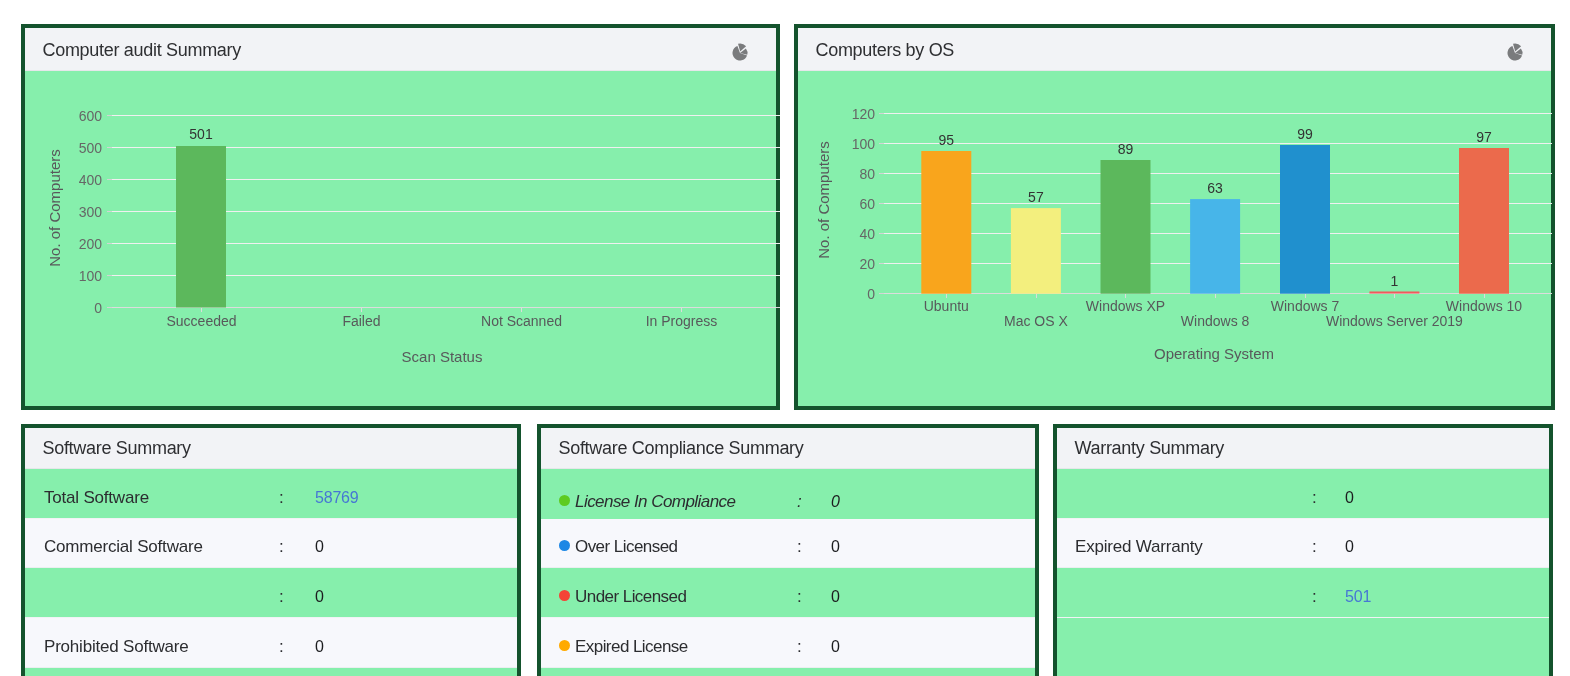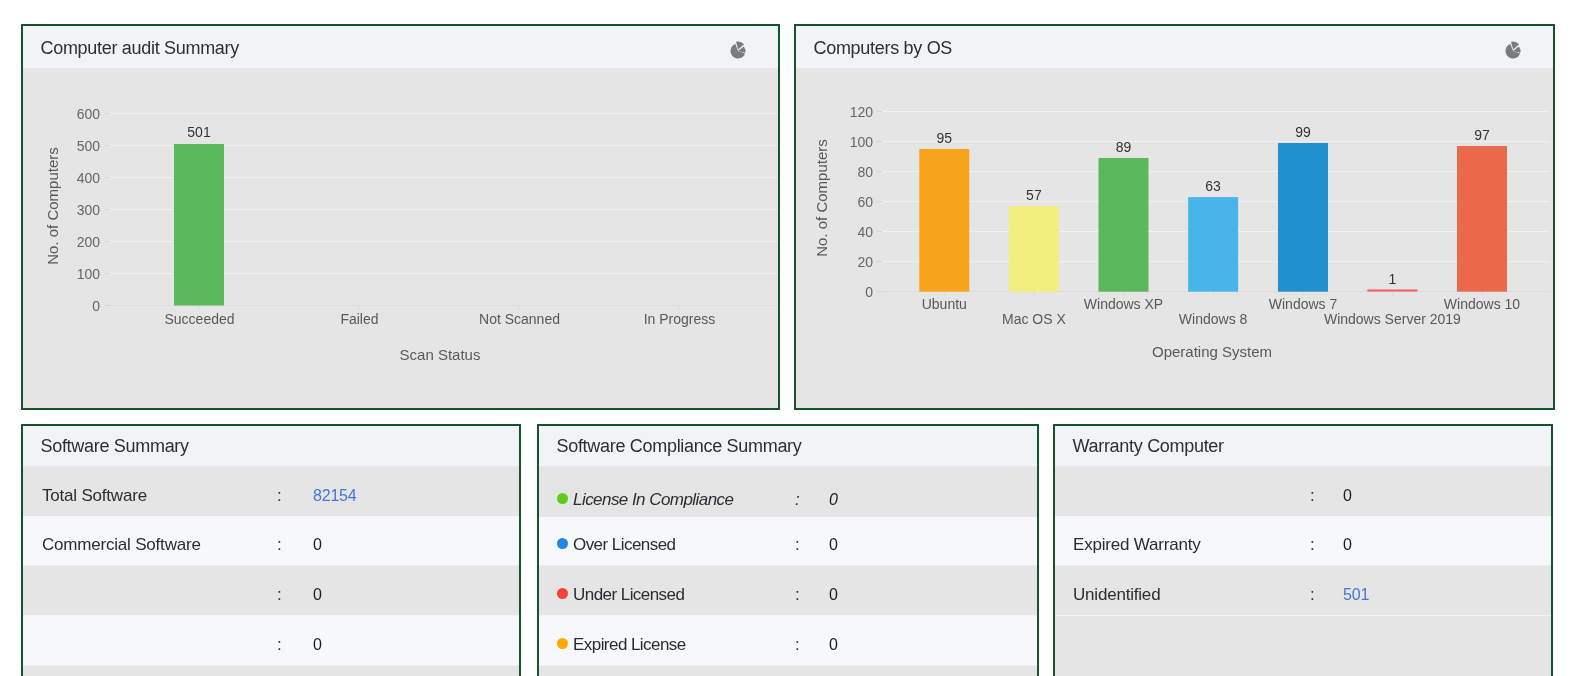--- a/index.html
+++ b/index.html
@@ -1,18 +1,18 @@
 <!DOCTYPE html>
 <html><head>
 <meta charset="utf-8">
 <style>
   * { margin:0; padding:0; box-sizing:border-box; }
   html,body { width:1570px; height:676px; background:#ffffff; overflow:hidden;
     font-family:"Liberation Sans", sans-serif; }
-  .card { position:absolute; background:#e5e5e5; border:2px solid #14532d; }
+  .card { position:absolute; background:#86efac; border:4px solid #14532d; }
   .chead { height:43px; background:#f2f3f6; border-bottom:1px solid #e6e7ea;
     position:relative; }
   .chead .t { position:absolute; left:17.5px; top:0; line-height:44px;
     font-size:18px; color:#2e2f32; letter-spacing:-0.3px; }
   .chead svg.pie { position:absolute; top:14.5px; }
   .row { position:absolute; left:0; width:100%; height:49px; }
   .row.alt { background:#f7f8fc; border-bottom:1px solid #eceef1; }
   .row.w { border-bottom:1px solid #f1f3f5; }
   .row span { position:absolute; top:3.5px; line-height:49px; font-size:17px; color:#2c2d30; letter-spacing:-0.2px; }
   .row .val { font-size:16px; color:#1c1d1f; }
@@ -165,32 +165,33 @@
   </svg>
 </div>
 
 <div class="card" style="left:21px; top:424px; width:500px; height:252px; border-bottom:none;">
   <div class="chead" style="height:41px;">
       <span class="t" style="line-height:41px;">Software Summary</span>
     </div>
   <div class="row w" style="top:41px; height:49.7px;">
     <span style="left:19px;">Total Software</span>
     <span style="left:254px;">:</span>
-    <span class="val lnk" style="left:290px;">82154</span>
+    <span class="val lnk" style="left:290px;">58769</span>
   </div>
   <div class="row alt" style="top:90.7px; height:49.7px;">
     <span style="left:19px;">Commercial Software</span>
     <span style="left:254px;">:</span>
     <span class="val" style="left:290px;">0</span>
   </div>
   <div class="row w" style="top:140.4px; height:49.7px;">
     <span style="left:254px;">:</span>
     <span class="val" style="left:290px;">0</span>
   </div>
   <div class="row alt" style="top:190.1px; height:49.7px;">
+    <span style="left:19px;">Prohibited Software</span>
     <span style="left:254px;">:</span>
     <span class="val" style="left:290px;">0</span>
   </div>
 </div>
 
 <div class="card" style="left:537px; top:424px; width:502px; height:252px; border-bottom:none;">
   <div class="chead" style="height:41px;">
       <span class="t" style="line-height:41px;">Software Compliance Summary</span>
     </div>
   <div class="row w" style="top:45px; height:49.7px;font-style:italic;">
@@ -214,29 +215,28 @@
   <div class="row alt" style="top:190.1px; height:49.7px;">
     <span class="dot" style="left:18px; background:#ffaa00;"></span>
     <span style="left:34px; letter-spacing:-0.55px;">Expired License</span>
     <span style="left:256px;">:</span>
     <span class="val" style="left:290px;">0</span>
   </div>
 </div>
 
 <div class="card" style="left:1053px; top:424px; width:500px; height:252px; border-bottom:none;">
   <div class="chead" style="height:41px;">
-      <span class="t" style="line-height:41px;">Warranty Computer</span>
+      <span class="t" style="line-height:41px;">Warranty Summary</span>
     </div>
   <div class="row w" style="top:41px; height:49.7px;">
     <span style="left:255px;">:</span>
     <span class="val" style="left:288px;">0</span>
   </div>
   <div class="row alt" style="top:90.7px; height:49.7px;">
     <span style="left:18px;">Expired Warranty</span>
     <span style="left:255px;">:</span>
     <span class="val" style="left:288px;">0</span>
   </div>
   <div class="row w" style="top:140.4px; height:49.7px;">
-    <span style="left:18px;">Unidentified</span>
     <span style="left:255px;">:</span>
     <span class="val lnk" style="left:288px;">501</span>
   </div>
 </div>
 
 </body></html>

